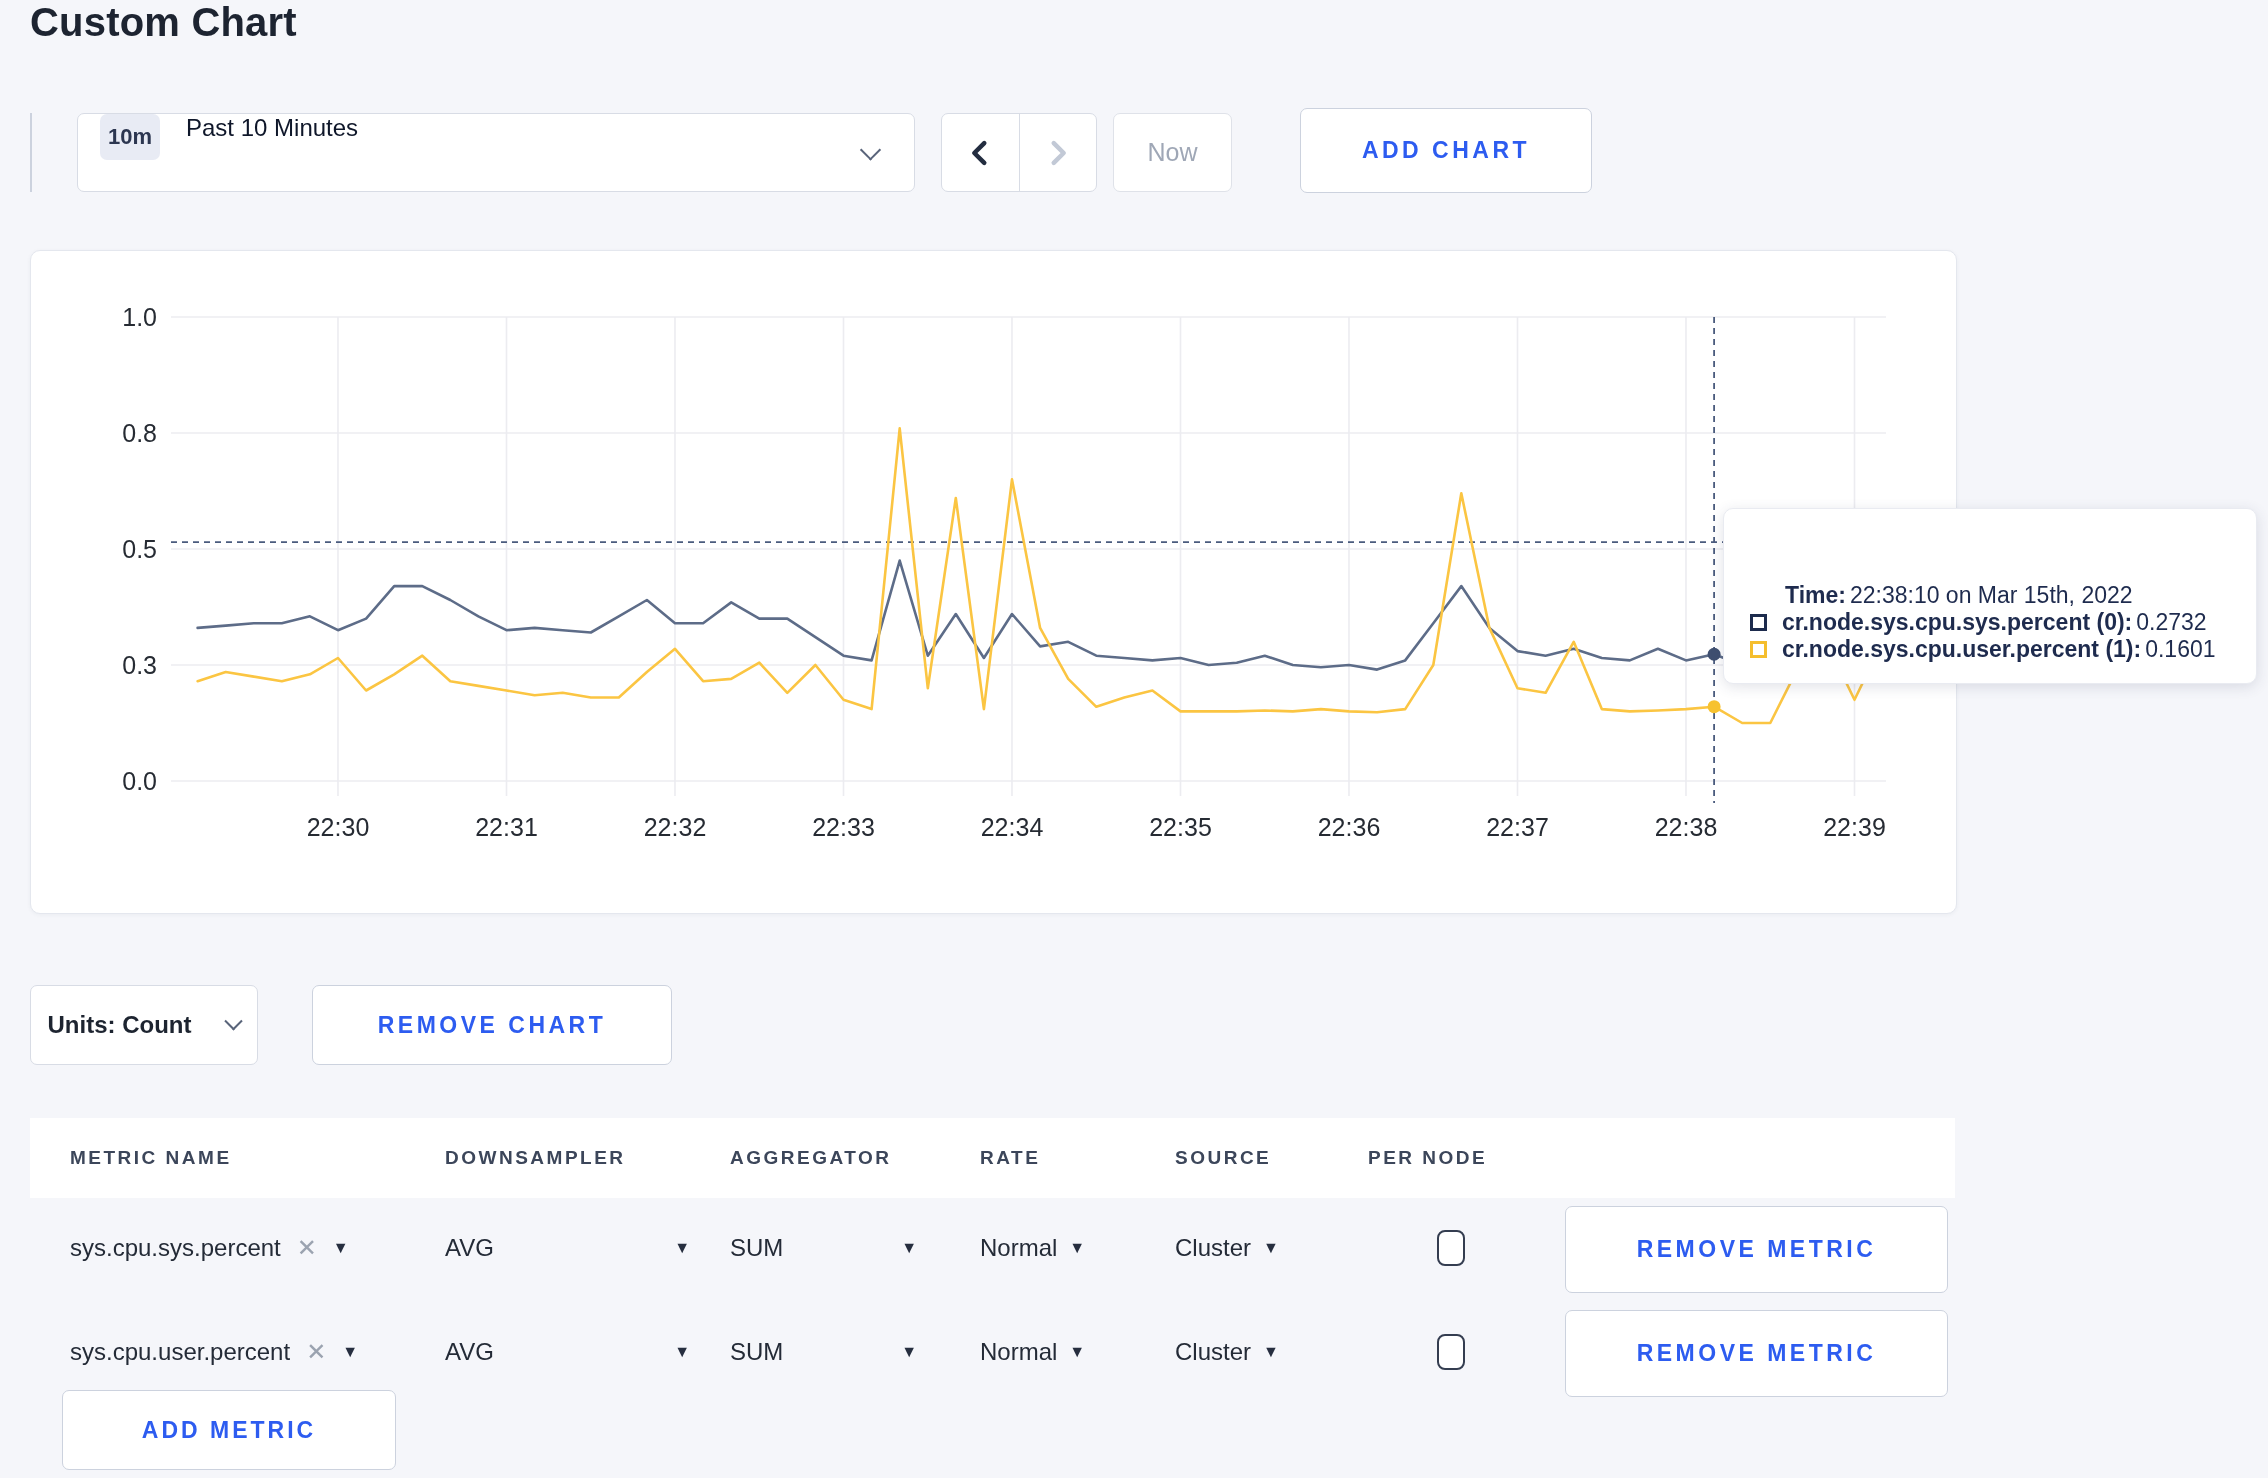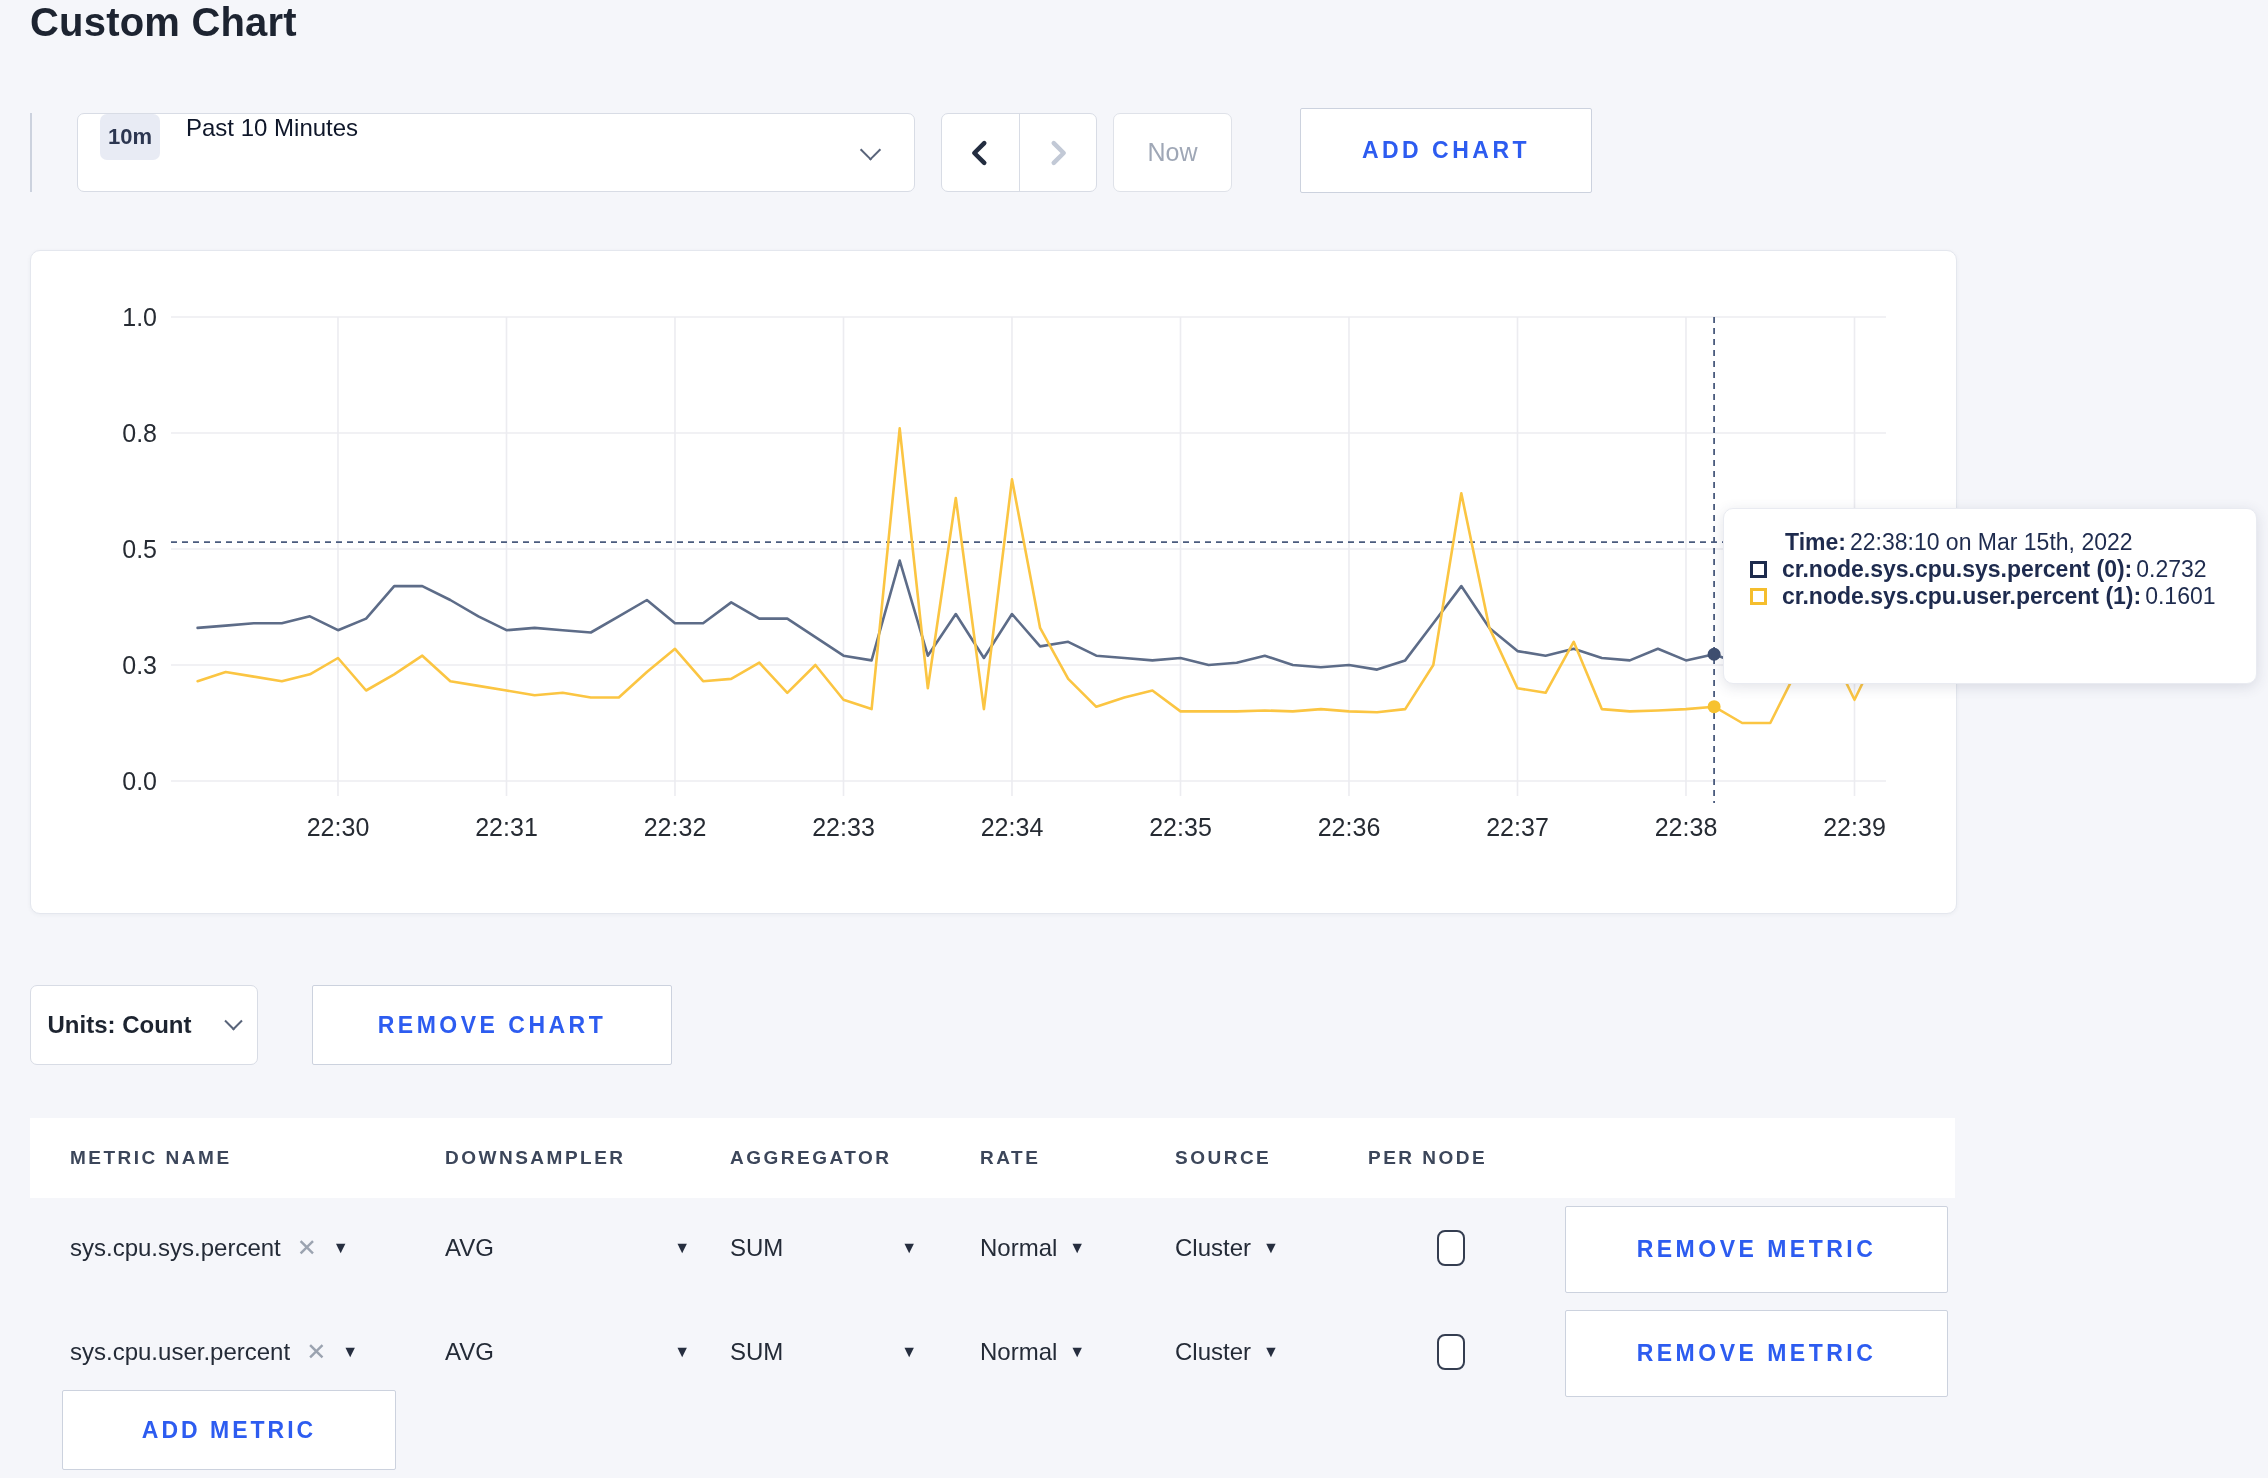--- a/index.html
+++ b/index.html
@@ -43,21 +43,21 @@
   .btn-group .nav-btn{
     flex:1;border:none;background:transparent;display:flex;align-items:center;justify-content:center;cursor:pointer;padding:0;
   }
   .btn-group .nav-btn:first-child{border-right:1.5px solid #d8dce5;}
   .now-btn{
     position:absolute;left:1113px;top:113px;width:119px;height:79px;
     background:#fff;border:1.5px solid #dfe2e9;border-radius:7px;box-sizing:border-box;
     font-size:25px;color:#9fa7b6;font-family:inherit;cursor:default;
   }
   .blue-btn{
-    background:#fff;border:1.5px solid #ccd2de;border-radius:2px;box-sizing:border-box;
+    background:#fff;border:1.5px solid #ccd2de;border-radius:7px;box-sizing:border-box;
     color:#2d5cf0;font-size:23px;font-weight:700;letter-spacing:3.5px;
     font-family:inherit;cursor:pointer;
   }
   .add-chart-btn{position:absolute;left:1300px;top:108px;width:292px;height:85px;}
 
   
   .chart-panel{
     position:absolute;left:30px;top:250px;width:1925px;height:662px;
     background:#fff;border:1px solid #e4e7ee;border-radius:10px;
     box-shadow:0 1px 4px rgba(40,50,80,.05);
@@ -66,21 +66,21 @@
   svg text{font-family:"Liberation Sans","DejaVu Sans",sans-serif;font-size:25px;fill:#262b33;}
   svg .ylab{text-anchor:end;}
   svg .xlab{text-anchor:middle;}
 
   
   .chart-tooltip{
     position:absolute;left:1723px;top:508px;width:534px;height:176px;
     background:#fff;border:1px solid #e9ebf1;border-radius:10px;
     box-shadow:0 3px 14px rgba(50,60,90,.14);
     box-sizing:border-box;padding:20px 26px;
-    display:flex;flex-direction:column;justify-content:flex-start;
+    display:flex;flex-direction:column;justify-content:flex-end;
     font-size:23px;color:#1e2b4e;z-index:5;
   }
   .t-row{display:flex;align-items:center;white-space:nowrap;}
   .t-row.time-row{margin-left:35px;}
   .t-label{font-weight:700;}
   .t-value{margin-left:4px;font-weight:400;}
   .swatch{width:17px;height:17px;box-sizing:border-box;background:#fff;margin-right:15px;flex:0 0 auto;}
 
   
   .units-btn{

